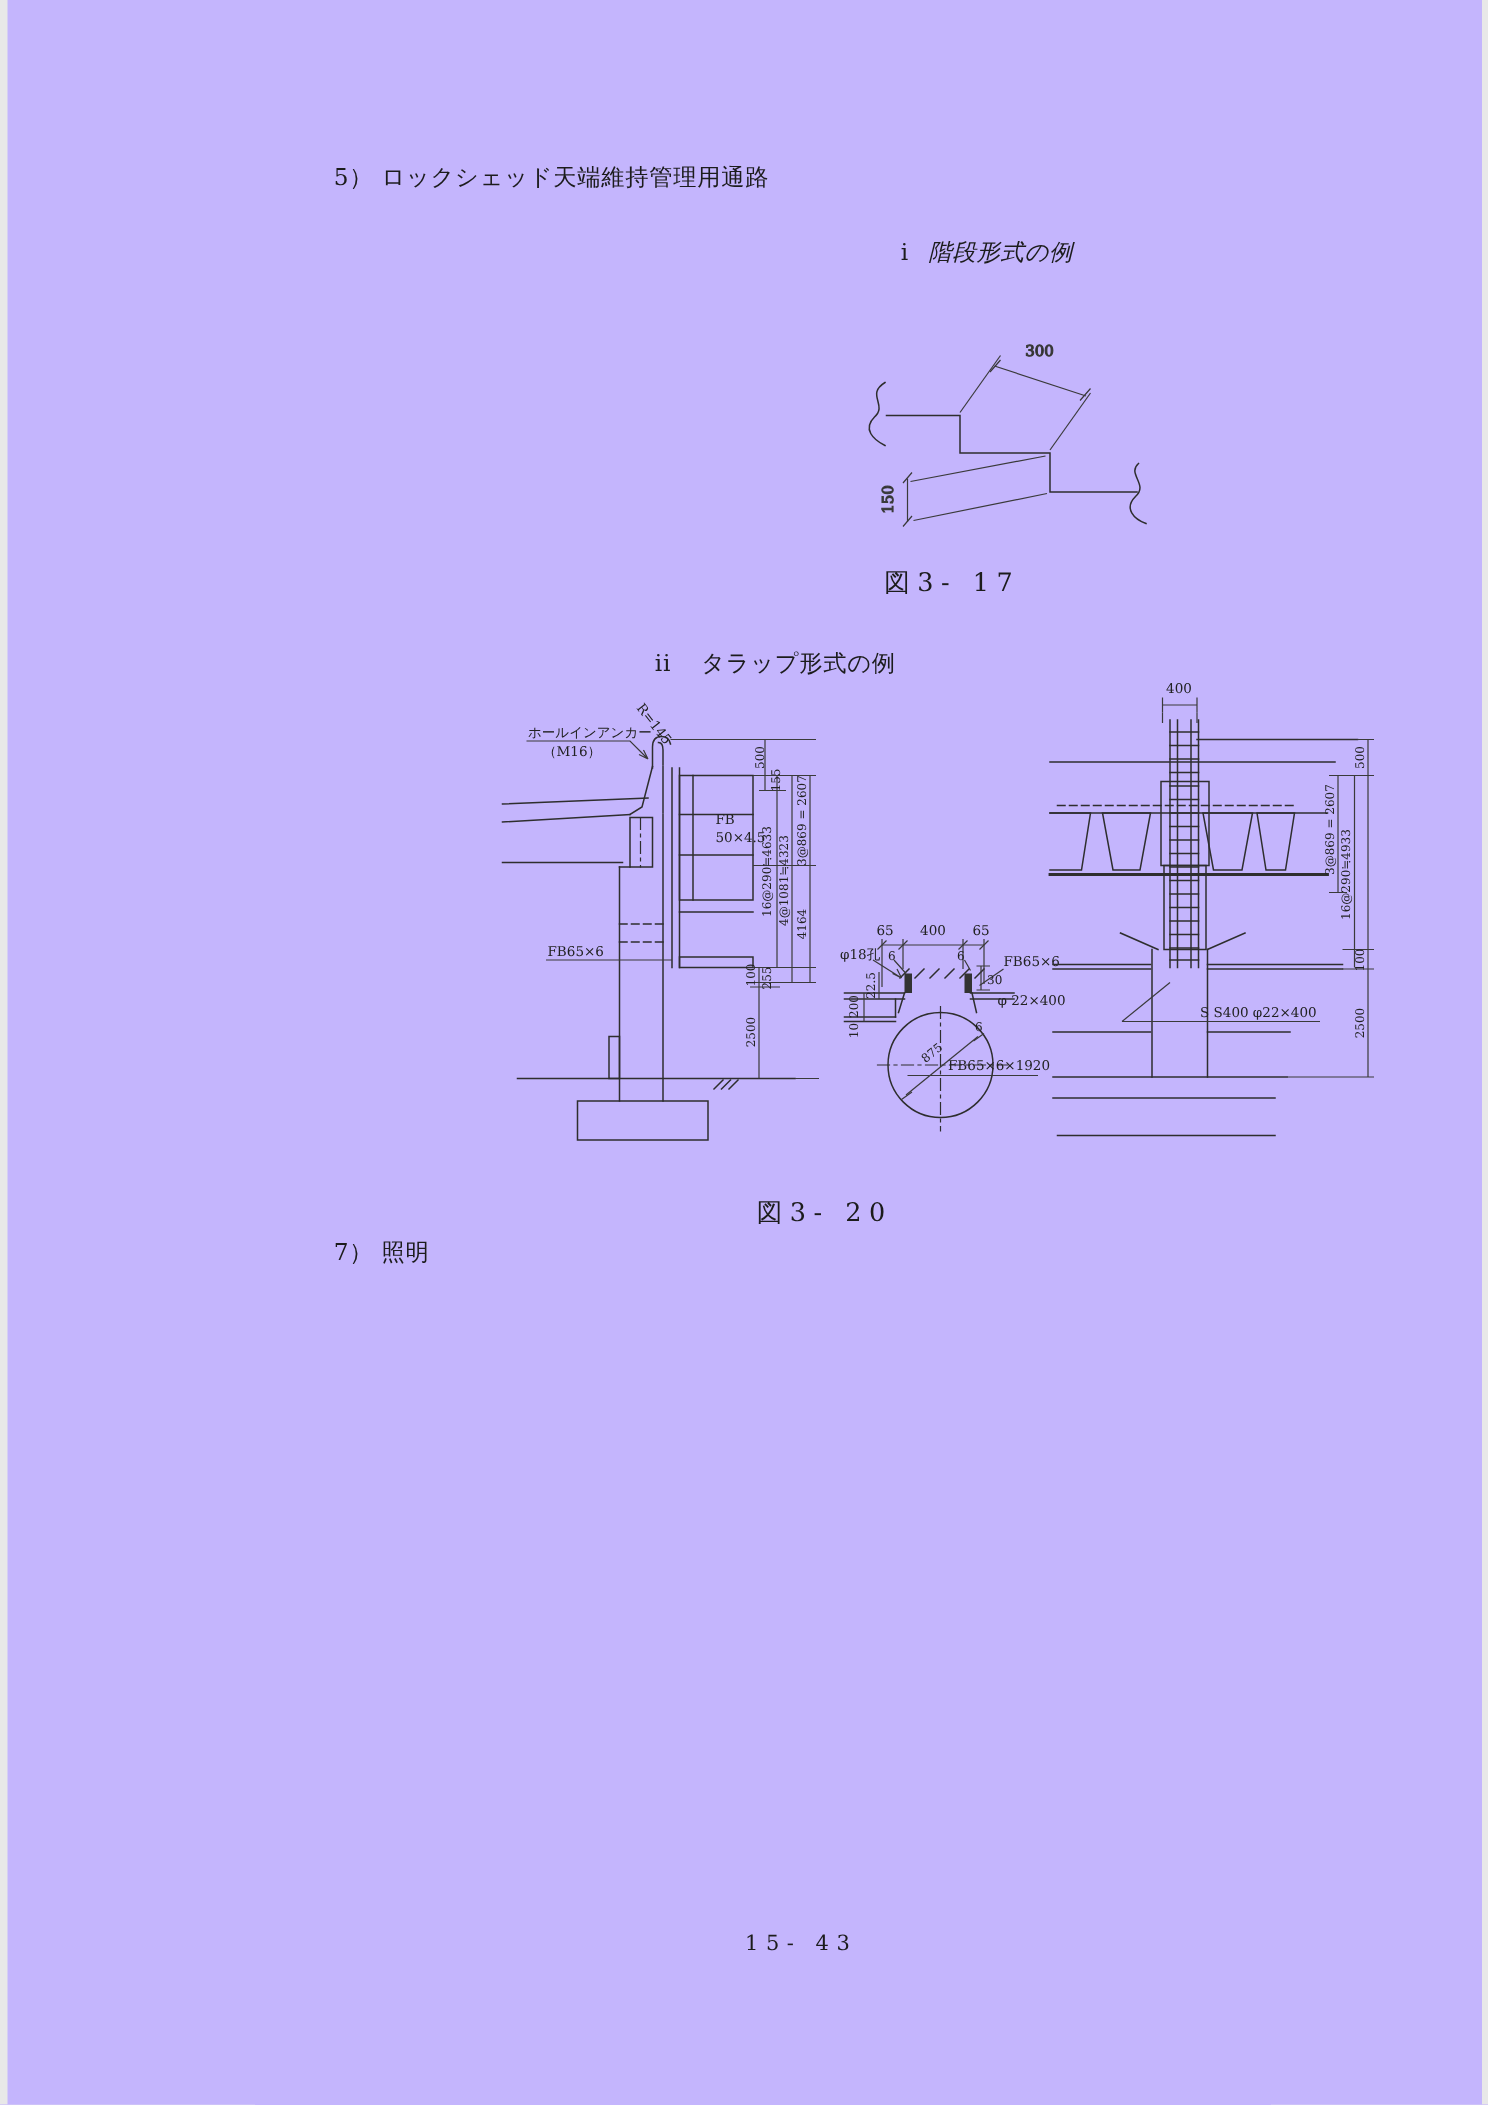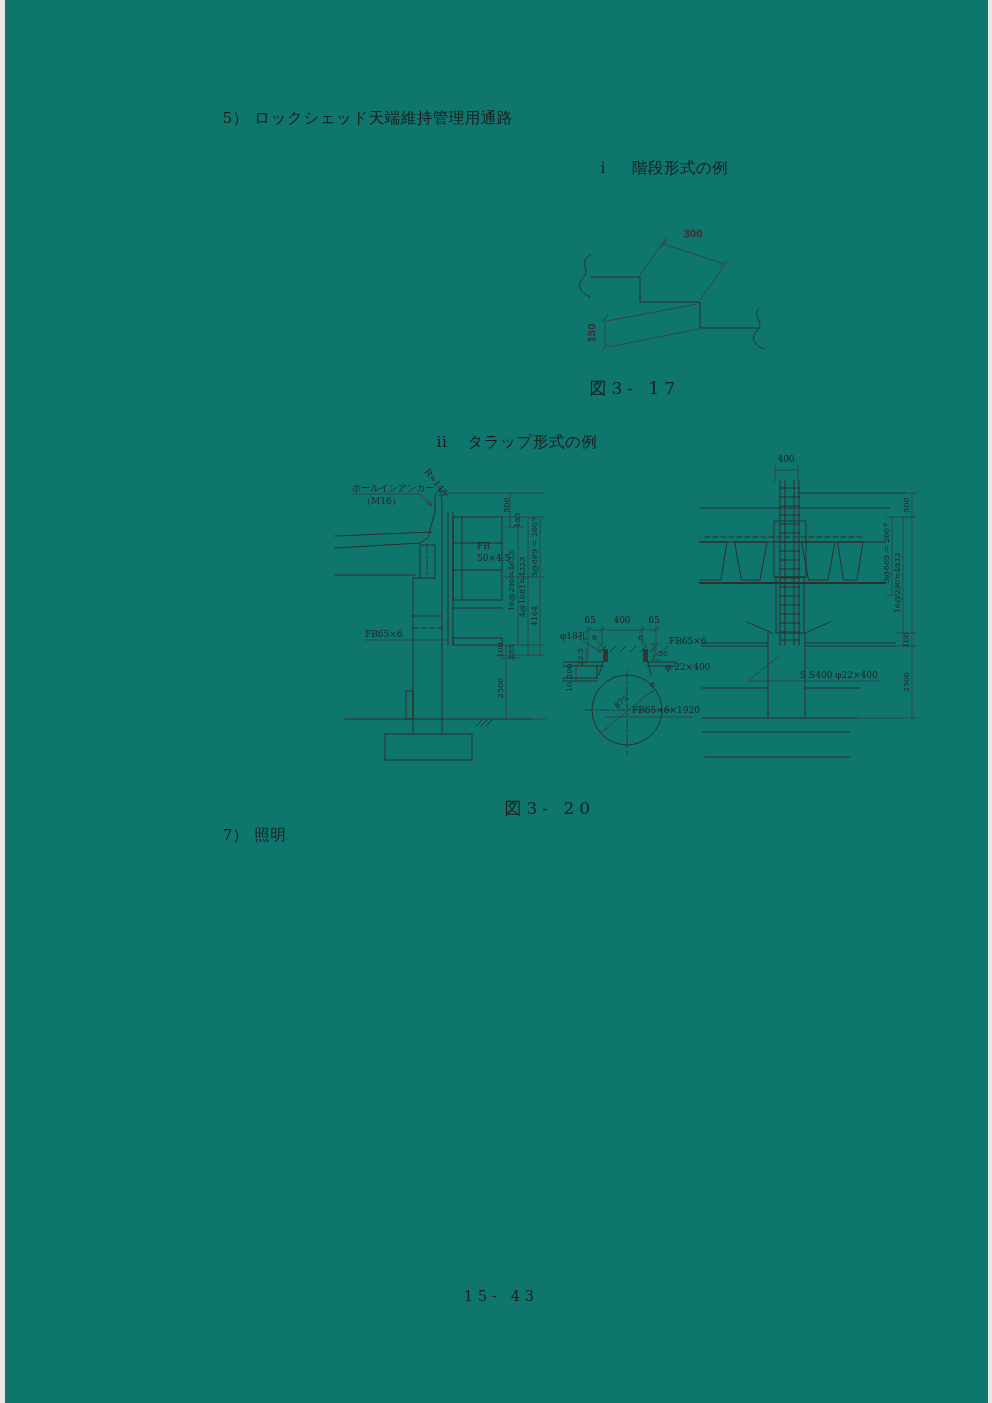--- a/index.html
+++ b/index.html
@@ -1,27 +1,27 @@
 <!DOCTYPE html>
 <html><head>
 <meta charset="utf-8">
 <style>
   html,body{margin:0;padding:0;}
   body{background:#e8e8e8;}
   .page{
-    position:relative;width:983px;height:1403px;background:#0f766e;
+    position:relative;width:983px;height:1403px;background:#c4b5fd;
     font-family:"DejaVu Serif","Liberation Serif",serif;color:#1c1c1c;
     overflow:hidden;margin:0 auto;
   }
   .txt{position:absolute;white-space:nowrap;font-size:15.5px;letter-spacing:0.5px;}
   .figcap{position:absolute;font-size:17px;letter-spacing:5px;}
   .marker{display:inline-block;}
-  .gap-i{margin-left:26px;}
+  .gap-i{margin-left:13px;font-style:italic;}
   .gap-ii{margin-left:20px;margin-top:32px;}
-  .pagenum{position:absolute;font-size:14px;letter-spacing:5px;text-align:center;}
+  .pagenum{position:absolute;font-size:14px;letter-spacing:5px;text-align:right;}
   svg{position:absolute;}
   svg .ln{stroke:#2e2e2e;stroke-width:1;fill:none;stroke-linecap:square;}
   svg .thk{stroke-width:1.9;}
   svg .dim{stroke:#3a3a3a;stroke-width:0.8;fill:none;}
   svg .dsh{stroke-dasharray:5,3;}
   svg .cl{stroke-dasharray:8,3,2,3;stroke-width:0.8;}
   svg text{font-family:"DejaVu Serif","Liberation Serif",serif;fill:#222;}
   svg .lb{font-size:9px;}
   svg .lbs{font-size:8px;}
   svg .lbm{font-size:10px;}

